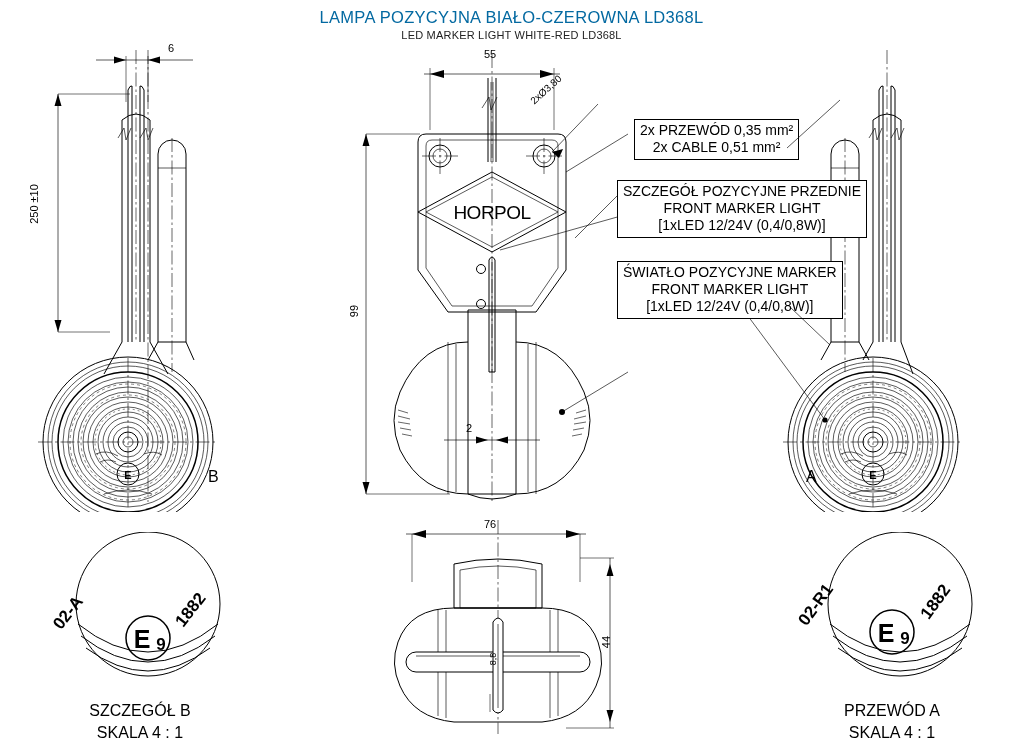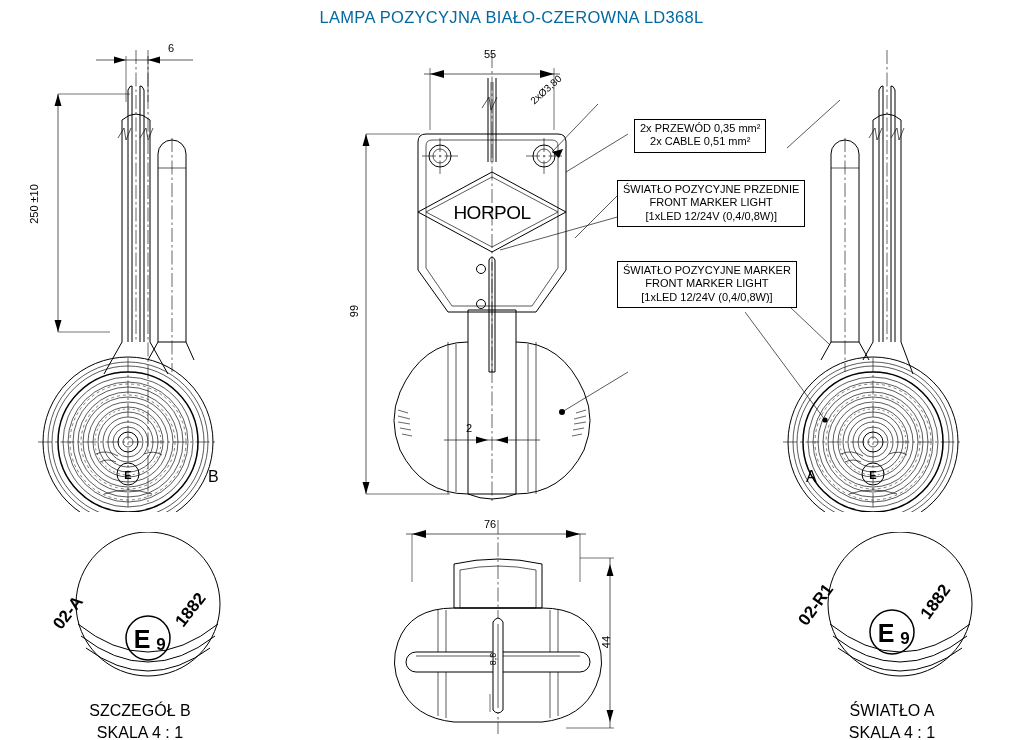--- a/index.html
+++ b/index.html
@@ -32,21 +32,21 @@
   }
 
   
   .callout {
     position: absolute;
     border: 1.1px solid #000;
     background: #fff;
     padding: 2px 5px 3px 5px;
     text-align: center;
     line-height: 1.22;
-    font-size: 11px;
+    font-size: 14px;
     color: #000;
     white-space: nowrap;
   }
   .callout div { white-space: nowrap; }
 
   
   .dim {
     position: absolute;
     font-size: 11px;
     color: #000;
@@ -85,20 +85,21 @@
     font-weight: bold;
     fill: #000;
   }
 </style>
 </head>
 <body>
 
 <div id="sheet">
 
   <div class="title-main">LAMPA POZYCYJNA BIAŁO-CZEROWNA LD368L</div>
+  <div class="title-sub">LED MARKER LIGHT WHITE-RED LD368L</div>
 
   <svg class="abs" style="left:18px; top:42px;" width="260" height="470" viewBox="0 0 260 470">
 
     <line class="ctr" x1="118" y1="8" x2="118" y2="300"></line>
     <line class="ctr" x1="130" y1="8" x2="130" y2="460"></line>
 
     <line class="ext" x1="108" y1="14" x2="108" y2="60"></line>
     <line class="ext" x1="130" y1="14" x2="130" y2="60"></line>
     <line class="dimline" x1="78" y1="18" x2="175" y2="18"></line>
     <path d="M108,18 L96,14.5 L96,21.5 Z" fill="#000"></path>
@@ -388,31 +389,31 @@
     <path class="ln" d="M30,92 Q100,148 170,92"></path>
     <path class="ln" d="M33,104 Q100,156 167,104"></path>
     <path class="ln" d="M38,116 Q100,162 162,116"></path>
     <circle class="ln-h" cx="92" cy="100" r="22"></circle>
     <text class="stamptext" x="86" y="110" font-size="25" text-anchor="middle">E</text>
     <text class="stamptext" x="105" y="112" font-size="17" text-anchor="middle">9</text>
   </svg>
   <div class="dim rot" style="left:793px; top:595px; transform: rotate(-54deg); font-weight:bold; font-size:17px;">02-R1</div>
   <div class="dim rot" style="left:917px; top:592px; transform: rotate(-54deg); font-weight:bold; font-size:17px;">1882</div>
   <div class="detail-caption" style="left:792px; top:700px; width:200px;">
-    <div>ŚWIATŁO A</div>
+    <div>PRZEWÓD A</div>
     <div>SKALA 4 : 1</div>
   </div>
 
   <div class="callout" style="left:634px; top:119px;">
     <div>2x PRZEWÓD 0,35 mm²</div>
     <div>2x CABLE 0,51 mm²</div>
   </div>
 
   <div class="callout" style="left:617px; top:180px;">
-    <div>ŚWIATŁO POZYCYJNE PRZEDNIE</div>
+    <div>SZCZEGÓŁ POZYCYJNE PRZEDNIE</div>
     <div>FRONT MARKER LIGHT</div>
     <div>[1xLED 12/24V  (0,4/0,8W)]</div>
   </div>
 
   <div class="callout" style="left:617px; top:261px;">
     <div>ŚWIATŁO POZYCYJNE MARKER</div>
     <div>FRONT MARKER LIGHT</div>
     <div>[1xLED 12/24V  (0,4/0,8W)]</div>
   </div>
 

